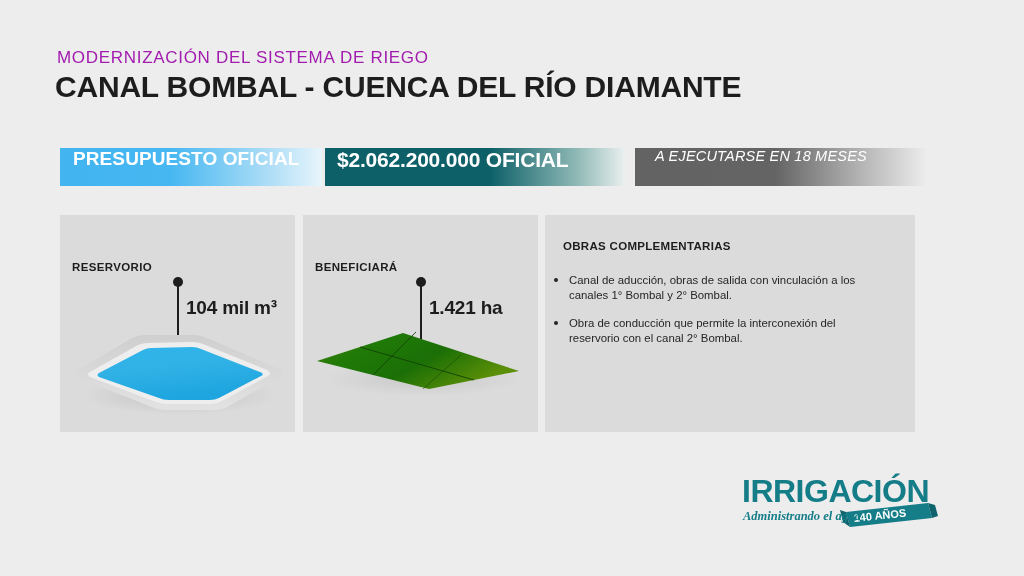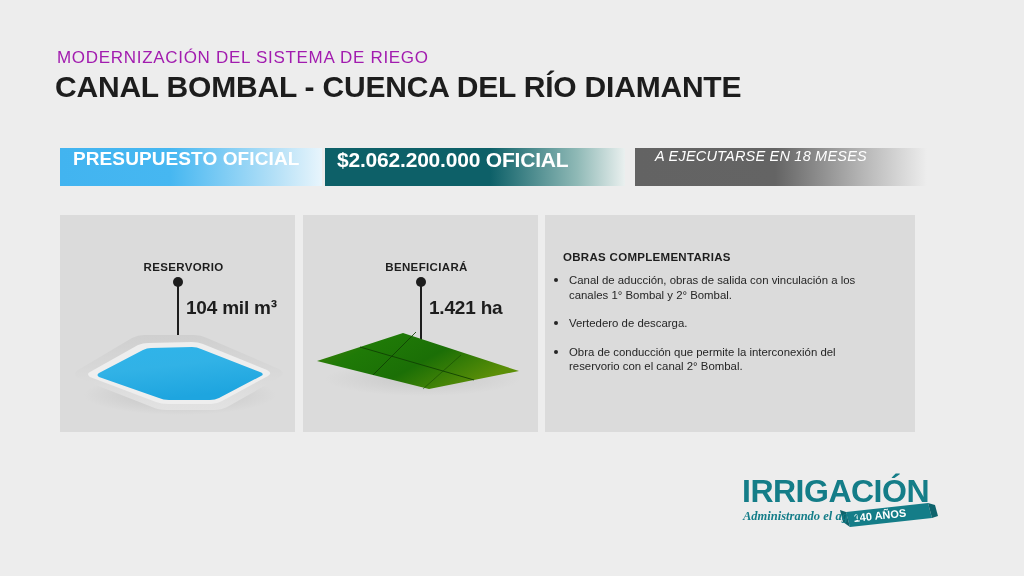--- a/index.html
+++ b/index.html
@@ -54,21 +54,21 @@
     font-size:14.5px;letter-spacing:.2px;white-space:nowrap;
   }
 
   
   .card{position:absolute;top:215px;height:217px;background:#dbdbdb;}
   #card-reservoir{left:60px;width:235px;}
   #card-benefit{left:303px;width:235px;}
   #card-works{left:545px;width:370px;}
 
   .card-label{
-    position:absolute;left:12px;right:0;top:46px;text-align:center;
+    position:absolute;left:12px;right:0;top:46px;
     font-size:11.5px;font-weight:bold;color:#1d1d1d;letter-spacing:.35px;
   }
   .card-value{
     position:absolute;font-size:19px;font-weight:bold;color:#1d1d1d;
     letter-spacing:-.2px;white-space:nowrap;
   }
   #val-reservoir{left:126px;top:82px;}
   #val-benefit{left:126px;top:82px;}
 
   
@@ -79,21 +79,21 @@
   
   .basin{position:absolute;left:8px;top:108px;width:220px;height:96px;}
   .basin svg{display:block;}
 
   
   .field{position:absolute;left:8px;top:112px;width:220px;height:80px;}
   .field svg{display:block;}
 
   
   .works-title{
-    position:absolute;left:18px;top:36px;
+    position:absolute;left:18px;top:25px;
     font-size:11.5px;font-weight:bold;color:#1d1d1d;letter-spacing:.3px;
   }
   .bullets{position:absolute;left:6px;top:58px;width:332px;margin:0;padding:0;list-style:none;}
   .bullets li{
     position:relative;padding-left:18px;margin-bottom:14px;
     font-size:11.4px;line-height:14.5px;color:#252525;
   }
   .bullets li::before{
     content:"";position:absolute;left:3px;top:5.2px;
     width:4px;height:4px;border-radius:50%;background:#252525;
@@ -182,21 +182,20 @@
         <line x1="105" y1="5" x2="62" y2="48" stroke="#103f04" stroke-width="1" opacity="0.85"></line>
         <line x1="150" y1="28" x2="112" y2="62" stroke="#103f04" stroke-width="1" opacity="0.5"></line>
       </svg>
     </div>
   </div>
 
   <div class="card" id="card-works">
     <div class="works-title">OBRAS COMPLEMENTARIAS</div>
     <ul class="bullets">
       <li>Canal de aducción, obras de salida con vinculación a los canales 1° Bombal y 2° Bombal.</li>
-      <li>Vertedero de descarga.</li>
       <li>Obra de conducción que permite la interconexión del reservorio con el canal 2° Bombal.</li>
     </ul>
   </div>
 
   <div class="logo">
     <svg width="200" height="60" viewBox="0 0 200 60">
       <text x="0" y="30" font-family="Liberation Sans, sans-serif" font-size="32" font-weight="bold" fill="#147d88" letter-spacing="-0.5">IRRIGACIÓN</text>
       <g>
         <path d="M104 40 L186 31 L190 46 L108 55 Z" fill="#147d88"></path>
         <path d="M104 40 L98 38 L101 50 L108 55 Z" fill="#0e636c"></path>

